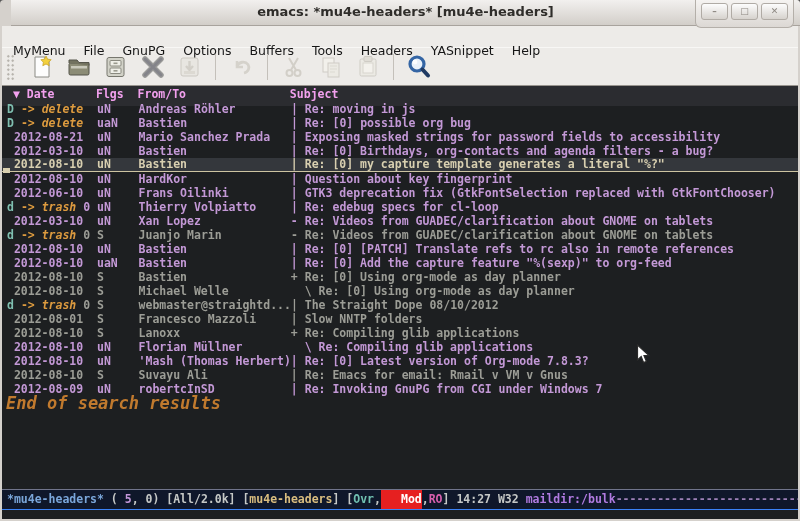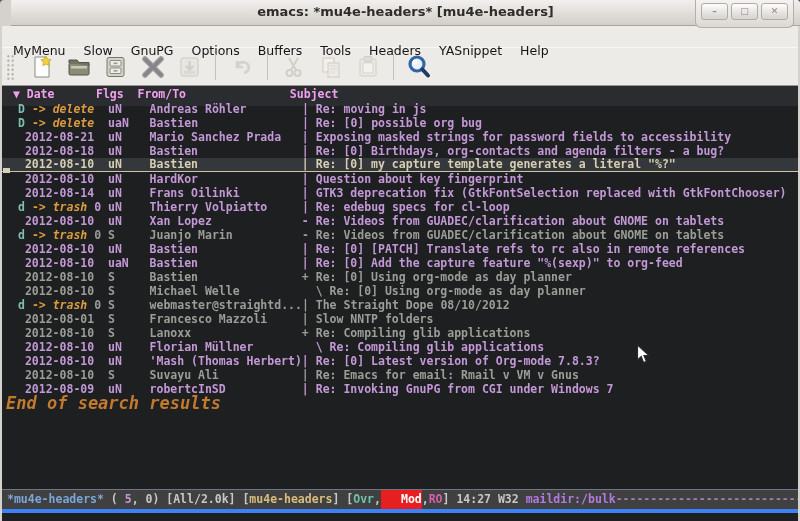--- a/index.html
+++ b/index.html
@@ -16,31 +16,31 @@
   .menu-item{font-size:12.5px;color:#161616;padding:2px 9px;margin-top:27px;}
   
   .toolbar{height:37px;background:#edebe8;border-top:1px solid #f8f7f5;border-bottom:1px solid #98948e;display:flex;align-items:center;padding-left:4px;}
   .grip{width:9px;height:26px;margin-right:8px;background-image:radial-gradient(circle,#b3afa9 1px,transparent 1.3px);background-size:4.5px 4.5px;}
   .tool-btn{width:27px;height:28px;margin:0 5px;display:flex;align-items:center;justify-content:center;}
   .tool-sep{width:1px;height:26px;background:#c4c0ba;margin:0 7px;}
   
   .buffer{position:relative;height:403px;background:#1d1f21;overflow:hidden;font-family:"DejaVu Sans Mono",monospace;font-weight:bold;}
   .header-line{height:20px;background:#2b2c30;color:var(--c-headerline);font-size:11.5px;line-height:16px;white-space:pre;padding-left:4px;}
   .rows{position:absolute;left:0;right:0;top:16px;}
-  .msg-row{position:relative;height:14px;line-height:14px;font-size:11.5px;white-space:pre;padding-left:16px;}
+  .msg-row{position:relative;height:14px;line-height:14px;font-size:11.5px;white-space:pre;padding-left:5px;}
   .msg-row.unread{color:var(--c-unread);}
   .msg-row.read{color:var(--c-read);font-weight:bold;}
   .msg-row.current{background:var(--c-currentbg);color:var(--c-currenttext);border-bottom:1px solid #cdc4a1;height:13px;line-height:13px;}
   .c-mark{color:var(--c-mark);}
   .c-action{color:var(--c-action);}
   .c-action i{font-style:italic;}
   .cursor-block{position:absolute;left:1px;bottom:-2px;width:7px;height:5px;background:#d8cfb0;}
   .end-note{position:absolute;left:4px;top:310px;font-size:17px;line-height:14px;color:var(--c-endnote);font-style:italic;white-space:pre;}
   
-  .modeline{height:19px;background:#404040;border-top:1px solid #70748b;border-bottom:4px solid #3b82f6;font-family:"DejaVu Sans Mono",monospace;font-weight:bold;font-size:11.5px;line-height:19px;white-space:pre;padding-left:5px;overflow:hidden;color:#c5c8c6;display:flex;align-items:flex-end;}
+  .modeline{height:19px;background:#0f172a;border-top:1px solid #70748b;border-bottom:1px solid #3b82f6;font-family:"DejaVu Sans Mono",monospace;font-weight:bold;font-size:11.5px;line-height:19px;white-space:pre;padding-left:5px;overflow:hidden;color:#c5c8c6;display:flex;align-items:flex-end;}
   .ml-blue{color:var(--c-mlblue);} .ml-fg{color:#c5c8c6;} .ml-purple{color:var(--c-mlpurple);}
   .ml-tan{color:var(--c-mltan);} .ml-teal{color:var(--c-mlteal);}
   .ml-mod{color:#ffffff;background:var(--c-mlmod);padding-left:20px;} .ml-pink{color:var(--c-mlpink);}
   .ml-violet{color:var(--c-mlviolet);} .ml-dash{color:#9b7fb5;}
   
   .minibuffer{height:9px;background:#1d1f21;}
   .bottom-edge{height:5px;background:#d5d1cc;}
   .mouse-cursor{position:absolute;left:636px;top:344px;pointer-events:none;}
 </style>
 </head>
@@ -51,21 +51,21 @@
     <div class="title-text">emacs: *mu4e-headers* [mu4e-headers]</div>
     <div class="win-controls">
         <div class="win-btn">–</div>
         <div class="win-btn">□</div>
         <div class="win-btn">✕</div>
       </div>
   </div>
   <div class="frame">
     <div class="menubar">
         <span class="menu-item">MyMenu</span>
-        <span class="menu-item">Slow</span>
+        <span class="menu-item">File</span>
         <span class="menu-item">GnuPG</span>
         <span class="menu-item">Options</span>
         <span class="menu-item">Buffers</span>
         <span class="menu-item">Tools</span>
         <span class="menu-item">Headers</span>
         <span class="menu-item">YASnippet</span>
         <span class="menu-item">Help</span>
       </div>
     <div class="toolbar">
       <div class="grip"></div>
@@ -144,26 +144,26 @@
             </svg>
           </span>
         </span>
     </div>
     <div class="buffer">
       <div class="header-line"> ▼ Date      Flgs  From/To               Subject</div>
       <div class="rows" id="rows">
           <div class="msg-row unread"><span class="c-mark">D</span> <span class="c-action">-&gt; <i>delete</i></span>  uN    Andreas Röhler        | Re: moving in js</div>
           <div class="msg-row unread"><span class="c-mark">D</span> <span class="c-action">-&gt; <i>delete</i></span>  uaN   Bastien               | Re: [0] possible org bug</div>
           <div class="msg-row unread"> 2012-08-21  uN    Mario Sanchez Prada   | Exposing masked strings for password fields to accessibility</div>
-          <div class="msg-row unread"> 2012-08-18  uN    Bastien               | Re: [0] Birthdays, org-contacts and agenda filters - a bug?</div>
+          <div class="msg-row unread"> 2012-03-10  uN    Bastien               | Re: [0] Birthdays, org-contacts and agenda filters - a bug?</div>
           <div class="msg-row unread current"> 2012-08-10  uN    Bastien               | Re: [0] my capture template generates a literal "%?"<span class="cursor-block"></span></div>
           <div class="msg-row unread"> 2012-08-10  uN    HardKor               | Question about key fingerprint</div>
-          <div class="msg-row unread"> 2012-08-14  uN    Frans Oilinki         | GTK3 deprecation fix (GtkFontSelection replaced with GtkFontChooser)</div>
+          <div class="msg-row unread"> 2012-06-10  uN    Frans Oilinki         | GTK3 deprecation fix (GtkFontSelection replaced with GtkFontChooser)</div>
           <div class="msg-row unread"><span class="c-mark">d</span> <span class="c-action">-&gt; <i>trash</i></span> 0 uN    Thierry Volpiatto     | Re: edebug specs for cl-loop</div>
-          <div class="msg-row unread"> 2012-08-10  uN    Xan Lopez             - Re: Videos from GUADEC/clarification about GNOME on tablets</div>
+          <div class="msg-row unread"> 2012-03-10  uN    Xan Lopez             - Re: Videos from GUADEC/clarification about GNOME on tablets</div>
           <div class="msg-row read"><span class="c-mark">d</span> <span class="c-action">-&gt; <i>trash</i></span> 0 S     Juanjo Marin          - Re: Videos from GUADEC/clarification about GNOME on tablets</div>
           <div class="msg-row unread"> 2012-08-10  uN    Bastien               | Re: [0] [PATCH] Translate refs to rc also in remote references</div>
           <div class="msg-row unread"> 2012-08-10  uaN   Bastien               | Re: [0] Add the capture feature "%(sexp)" to org-feed</div>
           <div class="msg-row read"> 2012-08-10  S     Bastien               + Re: [0] Using org-mode as day planner</div>
           <div class="msg-row read"> 2012-08-10  S     Michael Welle           \ Re: [0] Using org-mode as day planner</div>
           <div class="msg-row read"><span class="c-mark">d</span> <span class="c-action">-&gt; <i>trash</i></span> 0 S     webmaster@straightd...| The Straight Dope 08/10/2012</div>
           <div class="msg-row read"> 2012-08-01  S     Francesco Mazzoli     | Slow NNTP folders</div>
           <div class="msg-row read"> 2012-08-10  S     Lanoxx                + Re: Compiling glib applications</div>
           <div class="msg-row unread"> 2012-08-10  uN    Florian Müllner         \ Re: Compiling glib applications</div>
           <div class="msg-row unread"> 2012-08-10  uN    'Mash (Thomas Herbert)| Re: [0] Latest version of Org-mode 7.8.3?</div>

